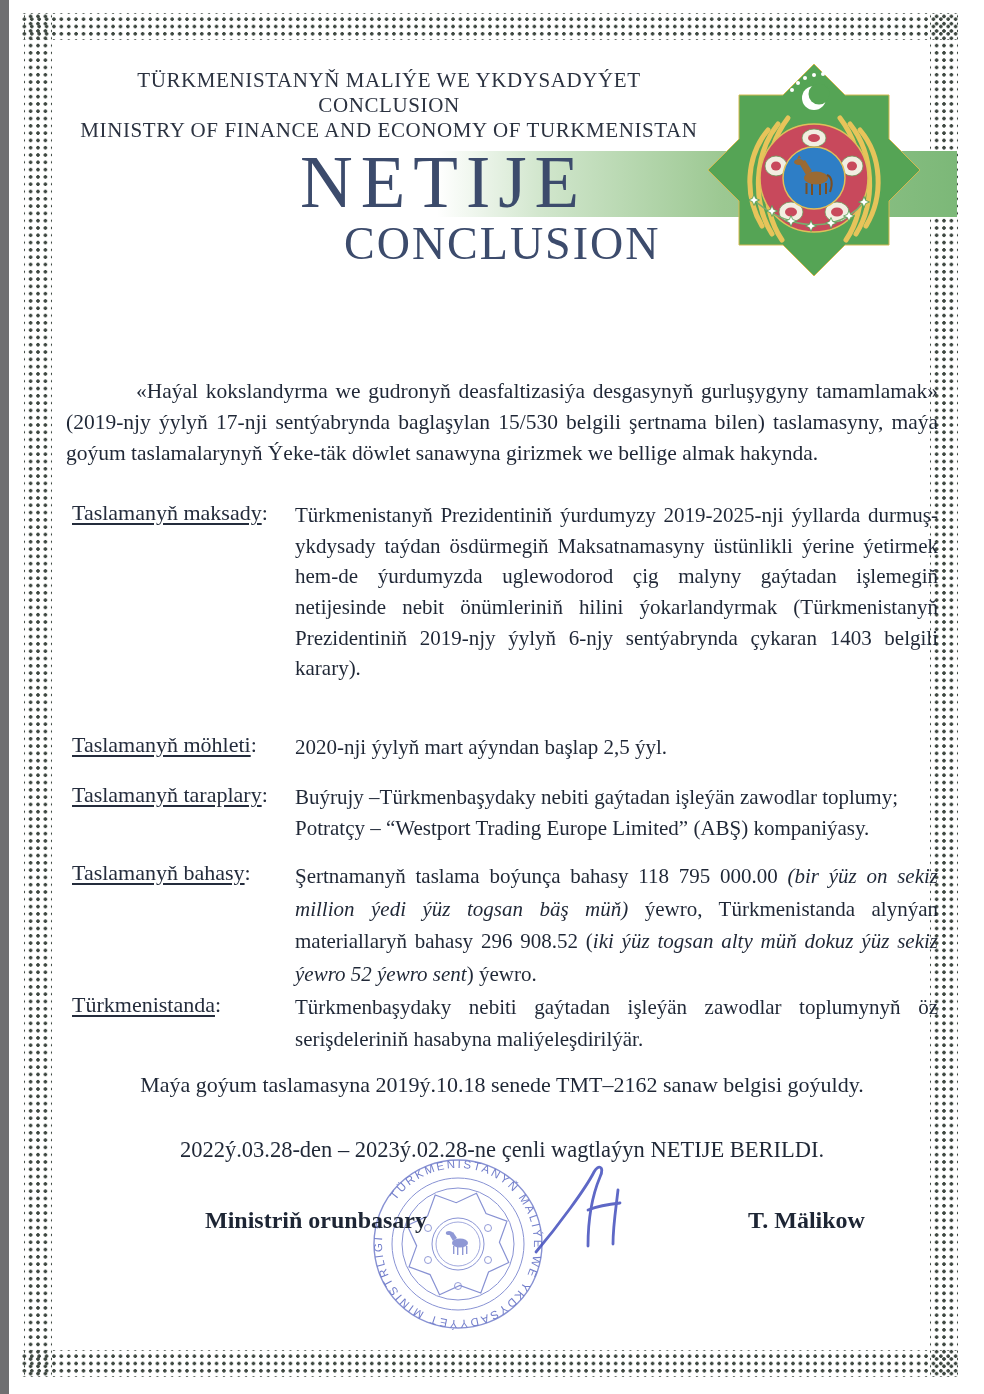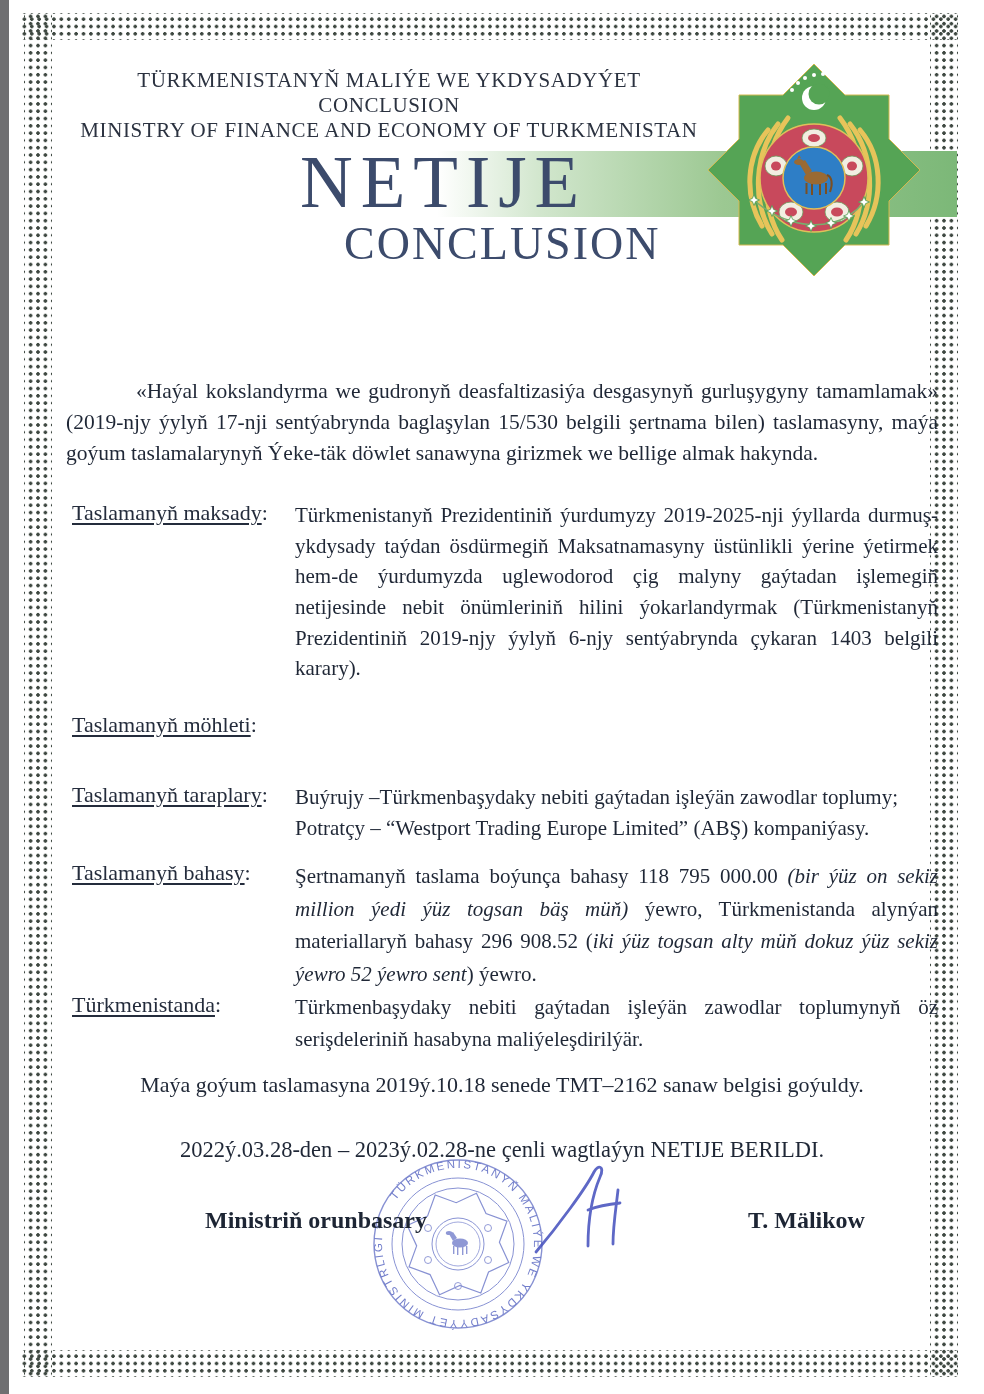--- a/index.html
+++ b/index.html
@@ -39,21 +39,21 @@
   .intro{
     position:absolute;left:66px;top:376px;width:872px;
     font-size:21.5px;line-height:1.45;text-align:justify;text-indent:70px;color:#1f2736;
   }
 
   .section{position:absolute;left:72px;width:866px;display:grid;grid-template-columns:223px 1fr;}
   .section .label{font-size:22px;white-space:nowrap;}
   .section .label .u{text-decoration:underline;text-underline-offset:3px;}
   .section .value{font-size:21px;line-height:1.46;text-align:justify;color:#1f2736;}
   .sec-maksady{top:500px;}
-  .sec-mohleti{top:712px;}
+  .sec-mohleti{top:732px;}
   .sec-taraplary{top:782px;}
   .sec-bahasy{top:860px;}
   .sec-bahasy .value{line-height:1.55;}
   .sec-malie{top:992px;}
   .sec-malie .value{line-height:1.5;}
   .it{font-style:italic;}
 
   .center-line{position:absolute;left:66px;width:872px;text-align:center;color:#1f2736;}
   .registry{top:1072px;font-size:22px;}
   .validity{top:1137px;font-size:22.5px;}
@@ -152,20 +152,21 @@
 
   <div class="intro">«Haýal kokslandyrma we gudronyň deasfaltizasiýa desgasynyň gurluşygyny tamamlamak» (2019-njy ýylyň 17-nji sentýabrynda baglaşylan 15/530 belgili şertnama bilen) taslamasyny, maýa goýum taslamalarynyň Ýeke-täk döwlet sanawyna girizmek we bellige almak hakynda.</div>
 
   <div class="section sec-maksady">
     <div class="label"><span class="u">Taslamanyň maksady</span><span>:</span></div>
     <div class="value">Türkmenistanyň Prezidentiniň ýurdumyzy 2019-2025-nji ýyllarda durmuş-ykdysady taýdan ösdürmegiň Maksatnamasyny üstünlikli ýerine ýetirmek hem-de ýurdumyzda uglewodorod çig malyny gaýtadan işlemegiň netijesinde nebit önümleriniň hilini ýokarlandyrmak (Türkmenistanyň Prezidentiniň 2019-njy ýylyň 6-njy sentýabrynda çykaran 1403 belgili karary).</div>
   </div>
 
   <div class="section sec-mohleti">
     <div class="label"><span class="u">Taslamanyň möhleti</span><span>:</span></div>
+    <div class="value">2020-nji ýylyň mart aýyndan başlap 2,5 ýyl.</div>
   </div>
 
   <div class="section sec-taraplary">
     <div class="label"><span class="u">Taslamanyň taraplary</span><span>:</span></div>
     <div class="value">
       <div>Buýrujy –Türkmenbaşydaky nebiti gaýtadan işleýän zawodlar toplumy;</div>
       <div>Potratçy – “Westport Trading Europe Limited” (ABŞ) kompaniýasy.</div>
     </div>
   </div>
 

